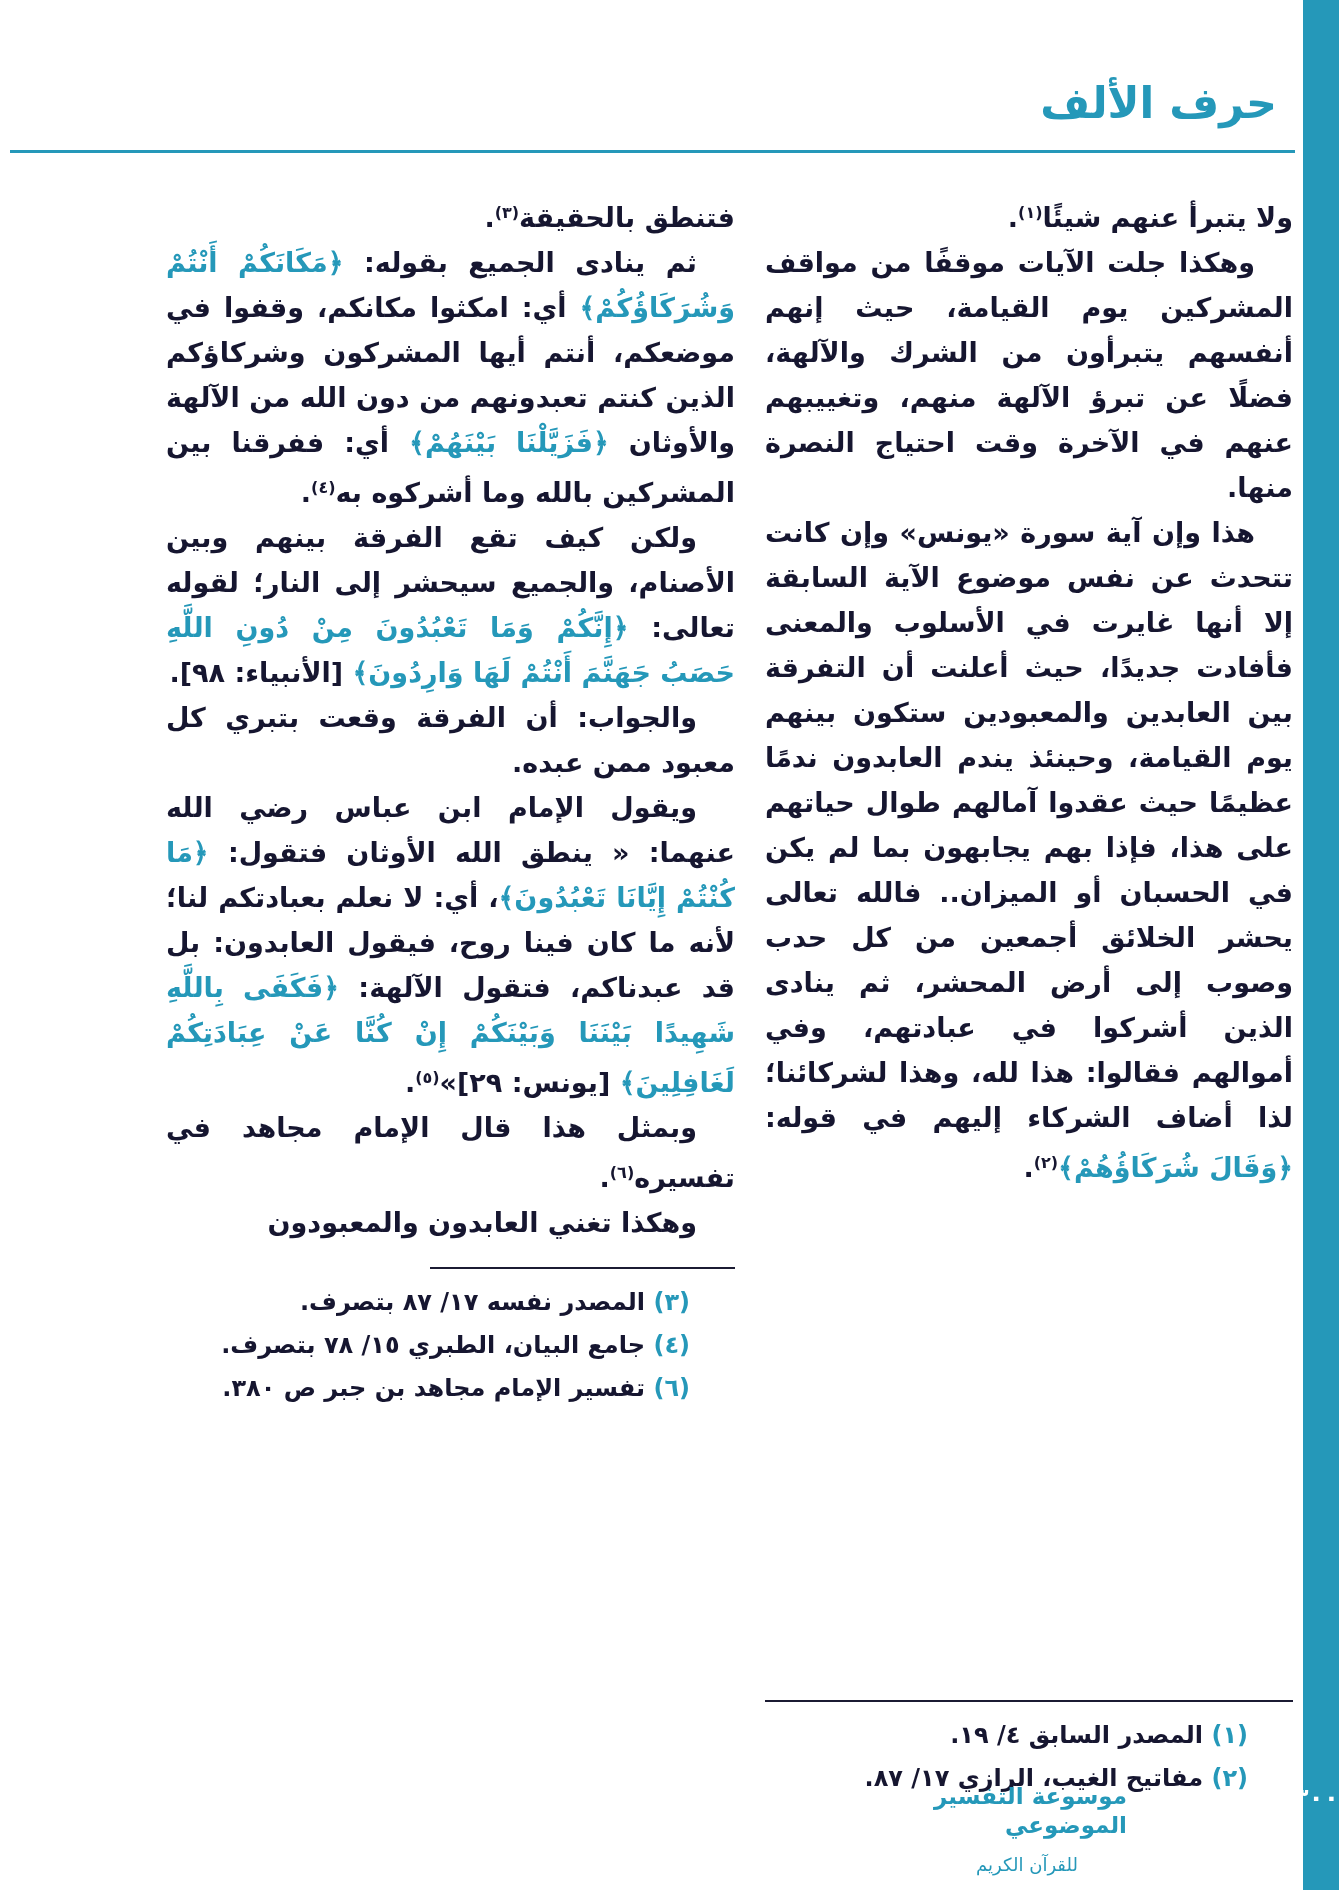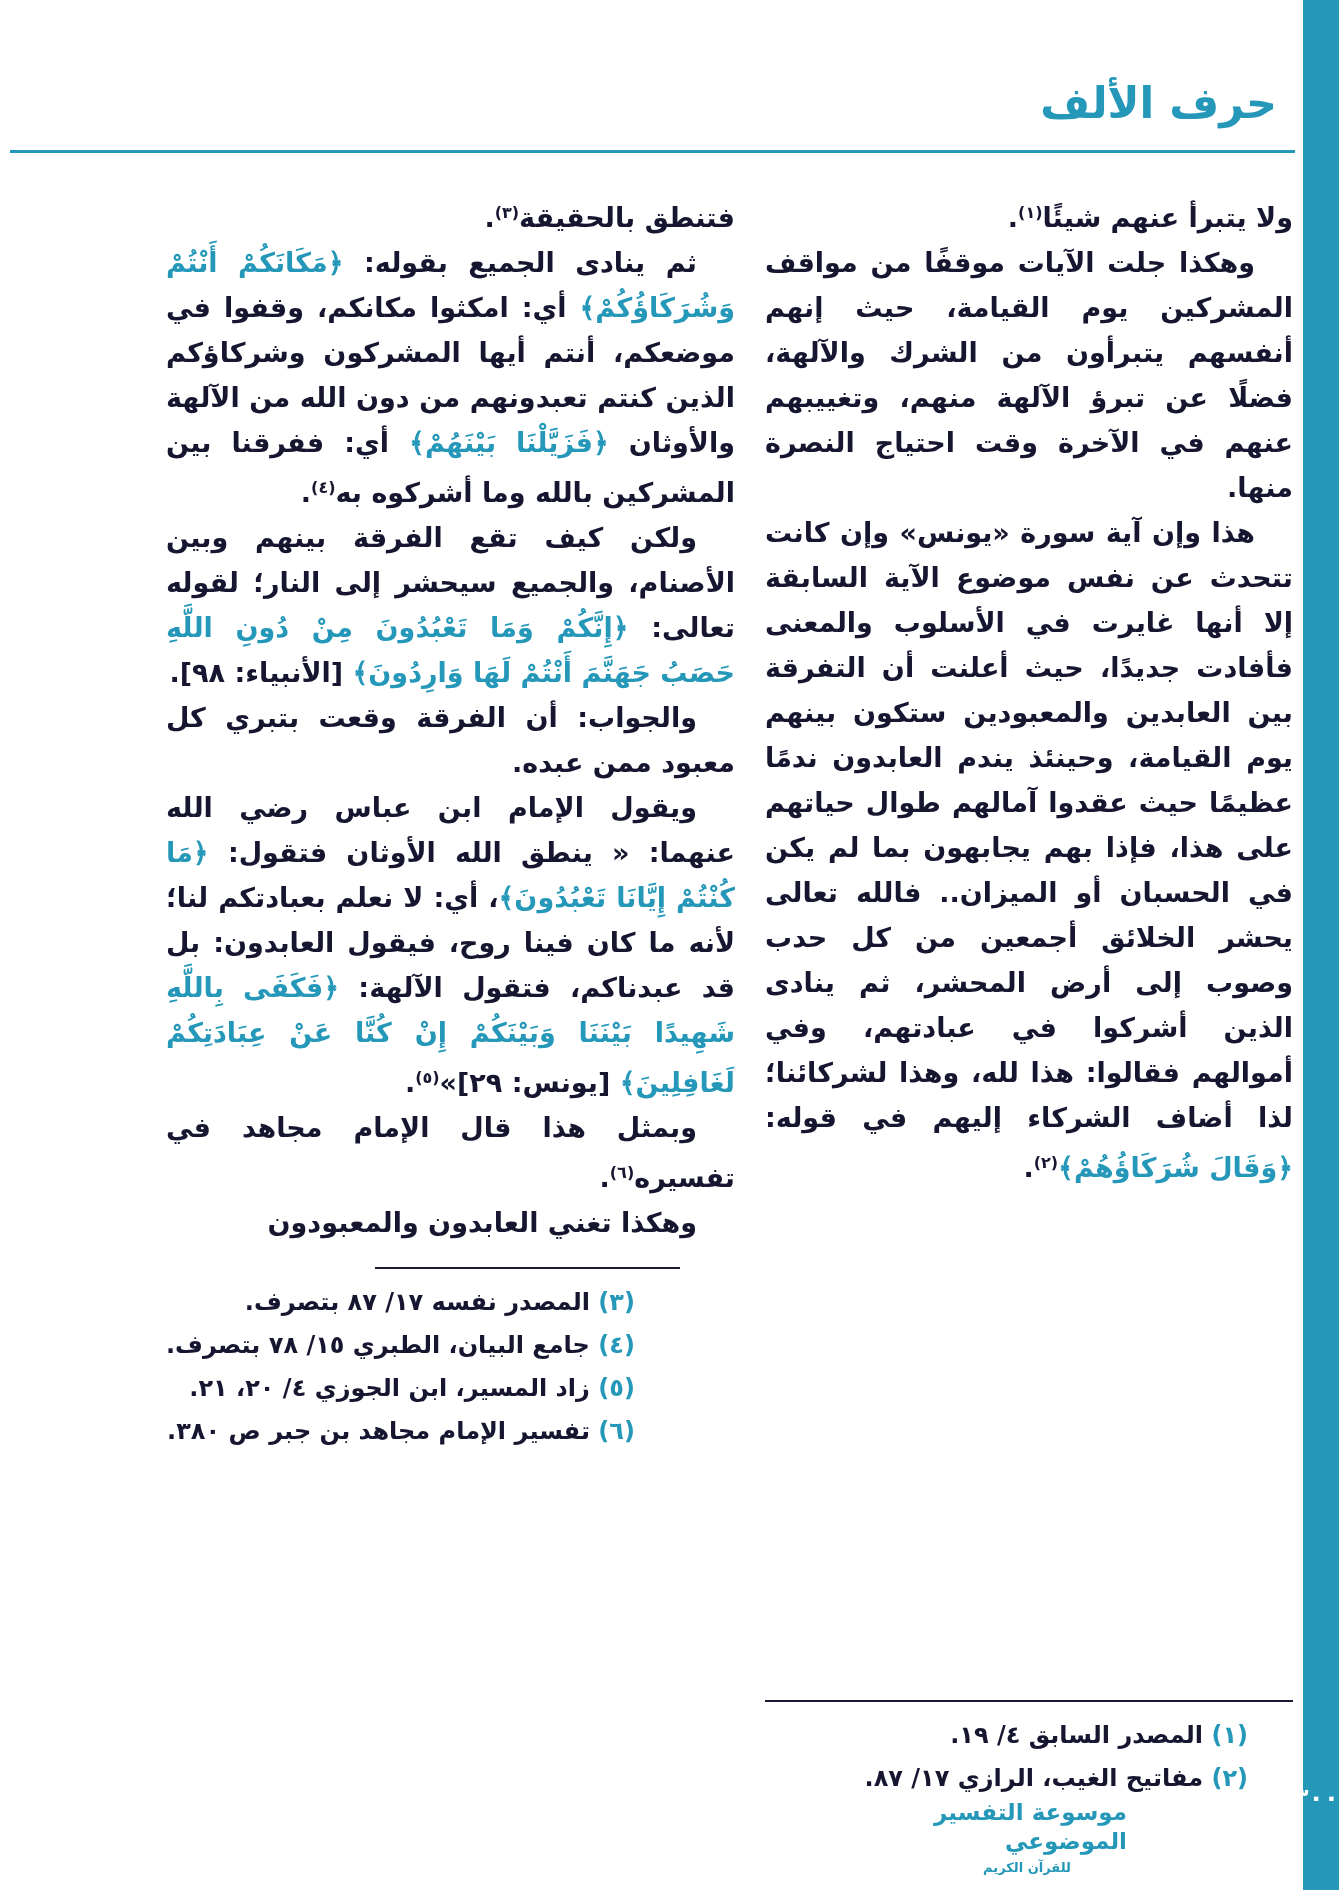--- a/index.html
+++ b/index.html
@@ -30,21 +30,21 @@
     position:absolute;top:150px;left:10px;right:44px;height:3px;
     background:var(--accent);
   }
   
   .columns{
     position:absolute;top:190px;right:46px;left:166px;bottom:90px;
     direction:rtl;display:flex;gap:30px;
   }
   .col{display:flex;flex-direction:column;}
   .col-right{width:528px;}
-  .col-left{flex:1;align-items:flex-end;}
+  .col-left{flex:1;}
   .para{
     margin:0;text-align:justify;font-size:27px;line-height:45px;
     font-weight:700;color:var(--ink);
   }
   .para.indent{text-indent:38px;}
   .seg-quran{color:var(--accent);}
   .seg-note{font-size:16px;vertical-align:9px;font-weight:700;}
   
   .footnotes{margin-top:22px;}
   .col-right .footnotes{margin-top:auto;}
@@ -56,21 +56,21 @@
     text-align:right;padding-right:45px;
   }
   .fn-num{color:var(--accent);}
   .fn-text{color:var(--ink);}
   
   .logo{
     position:absolute;bottom:14px;right:212px;width:200px;text-align:center;
     color:var(--accent);line-height:1.25;
   }
   .logo-line1{font-size:23px;font-weight:700;text-align:right;}
-  .logo-line2{font-size:13px;font-weight:700;margin-top:4px;}
+  .logo-line2{font-size:18px;font-weight:400;margin-top:14px;}
 </style>
 </head>
 <body>
 
 <div class="edge-bar">
   <div class="page-number">٣٠٠</div>
 </div>
 
 <h1 class="chapter-title">حرف الألف</h1>
 <div class="header-rule"></div>
@@ -98,21 +98,20 @@
         <p class="para indent"><span class="seg-normal">والجواب: أن الفرقة وقعت بتبري كل معبود ممن عبده.</span></p>
         <p class="para indent"><span class="seg-normal">ويقول الإمام ابن عباس رضي الله عنهما: « ينطق الله الأوثان فتقول: </span><span class="seg-quran">﴿مَا كُنْتُمْ إِيَّانَا تَعْبُدُونَ﴾</span><span class="seg-normal">، أي: لا نعلم بعبادتكم لنا؛ لأنه ما كان فينا روح، فيقول العابدون: بل قد عبدناكم، فتقول الآلهة: </span><span class="seg-quran">﴿فَكَفَى بِاللَّهِ شَهِيدًا بَيْنَنَا وَبَيْنَكُمْ إِنْ كُنَّا عَنْ عِبَادَتِكُمْ لَغَافِلِينَ﴾</span><span class="seg-normal"> [يونس: ٢٩]»</span><span class="seg-note">(٥)</span><span class="seg-normal">.</span></p>
         <p class="para indent"><span class="seg-normal">وبمثل هذا قال الإمام مجاهد في تفسيره</span><span class="seg-note">(٦)</span><span class="seg-normal">.</span></p>
         <p class="para indent"><span class="seg-normal">وهكذا تغني العابدون والمعبودون</span></p>
       </div>
     <div class="footnotes">
       <div class="foot-rule"></div>
       <div>
           <div class="footnote"><span class="fn-num">(٣) </span><span class="fn-text">المصدر نفسه ١٧/ ٨٧ بتصرف.</span></div>
           <div class="footnote"><span class="fn-num">(٤) </span><span class="fn-text">جامع البيان، الطبري ١٥/ ٧٨ بتصرف.</span></div>
-          <div class="footnote"><span class="fn-num">(٥) </span><span class="fn-text">زاد المسير، ابن الجوزي ٤/ ٢٠، ٢١.</span></div>
           <div class="footnote"><span class="fn-num">(٦) </span><span class="fn-text">تفسير الإمام مجاهد بن جبر ص ٣٨٠.</span></div>
         </div>
     </div>
   </section>
 </main>
 
 <div class="logo">
   <div class="logo-line1">موسوعة التفسير الموضوعي</div>
   <div class="logo-line2">للقرآن الكريم</div>
 </div>

